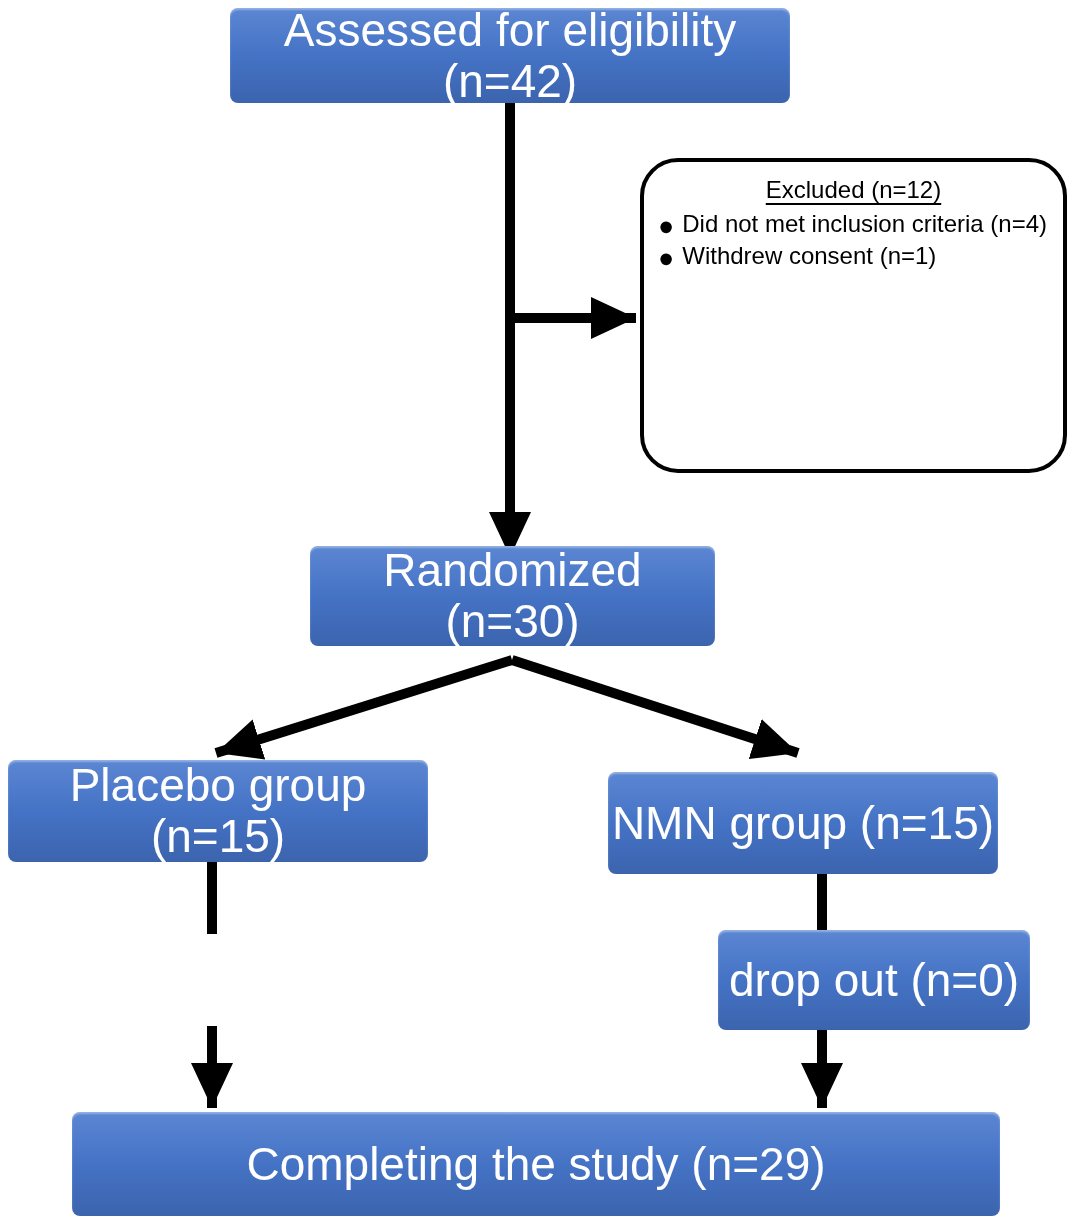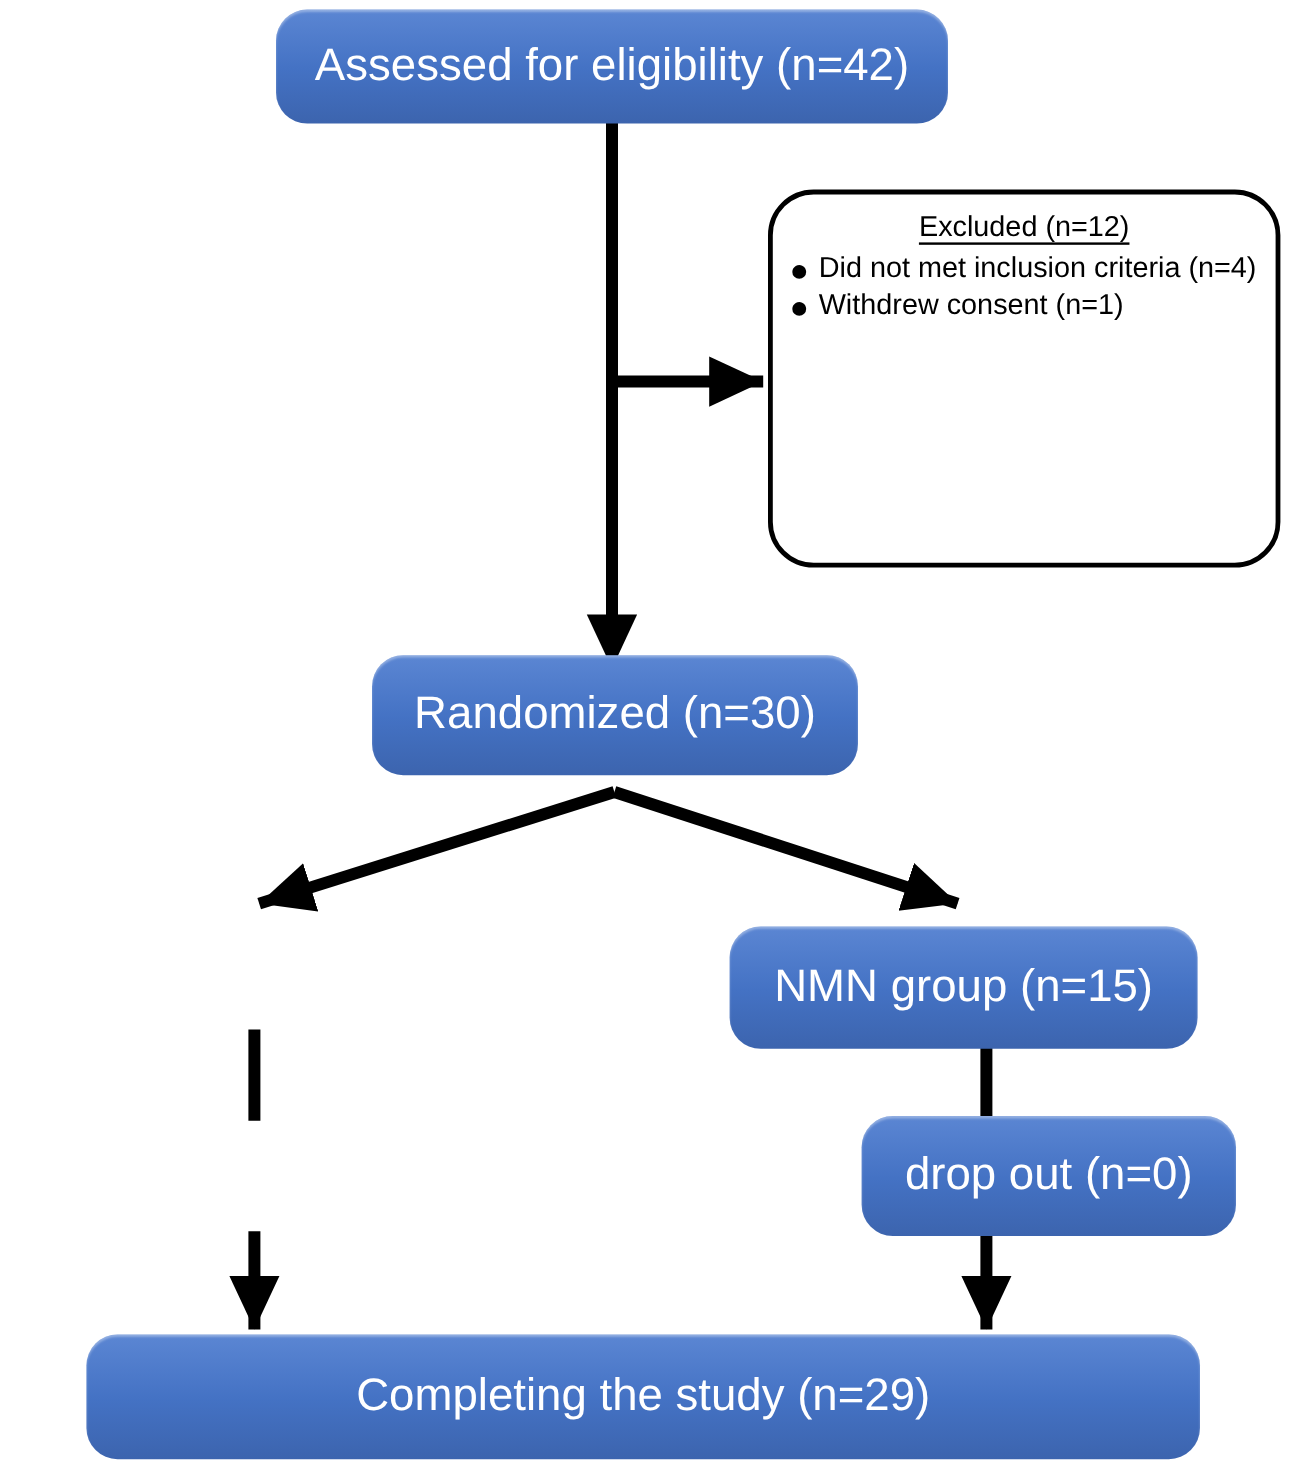--- a/index.html
+++ b/index.html
@@ -35,22 +35,22 @@
   }
   .arrowhead-shape { fill: var(--connector); }
   .node {
     position: absolute;
     display: flex;
     align-items: center;
     justify-content: center;
     text-align: center;
     color: var(--box-text);
     background: linear-gradient(180deg, var(--box-fill-top) 0%, var(--box-fill-mid) 52%, var(--box-fill-bottom) 100%);
-    border-radius: 26px;
-    font-size: 38px;
+    border-radius: 8px;
+    font-size: 46px;
     line-height: 1.1;
     box-shadow: inset 0 2px 2px rgba(255,255,255,0.35);
   }
   .excluded-box {
     position: absolute;
     left: 640px; top: 158px;
     width: 427px; height: 315px;
     background: var(--excluded-bg);
     border: 4px solid var(--excluded-border);
     border-radius: 38px;
@@ -117,20 +117,23 @@
   <div class="excluded-box">
     <div class="excluded-title">Excluded (n=12)</div>
     <div class="excl-item"><span class="bullet-glyph">●</span><span>Did not met inclusion criteria (n=4)</span></div>
     <div class="excl-item"><span class="bullet-glyph">●</span><span>Withdrew consent (n=1)</span></div>
   </div>
 
   <div class="node node-randomized">
     <span>Randomized (n=30)</span>
   </div>
 
+  <div class="node node-placebo">
+    <span>Placebo group (n=15)</span>
+  </div>
 
   <div class="node node-nmn">
     <span>NMN group (n=15)</span>
   </div>
 
 
   <div class="node node-dropout-r">
     <span>drop out (n=0)</span>
   </div>
 

